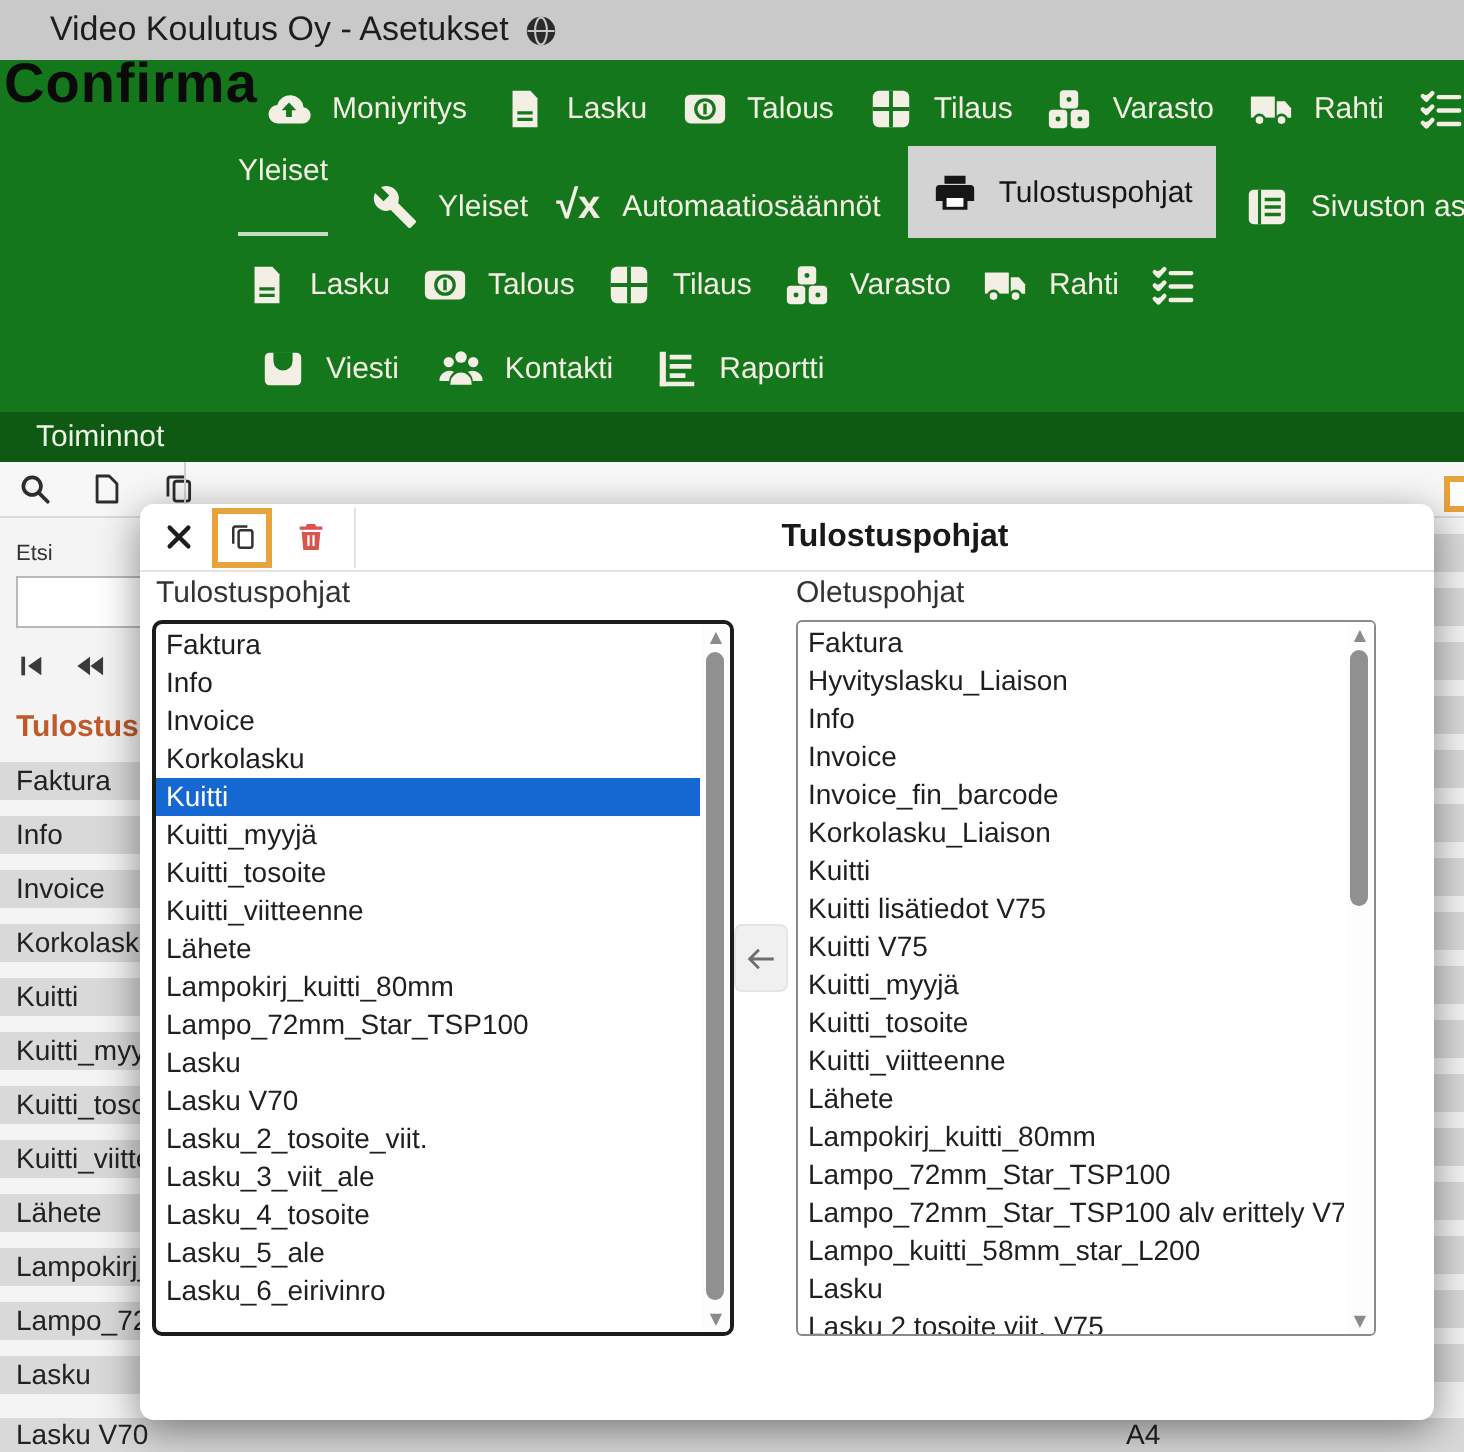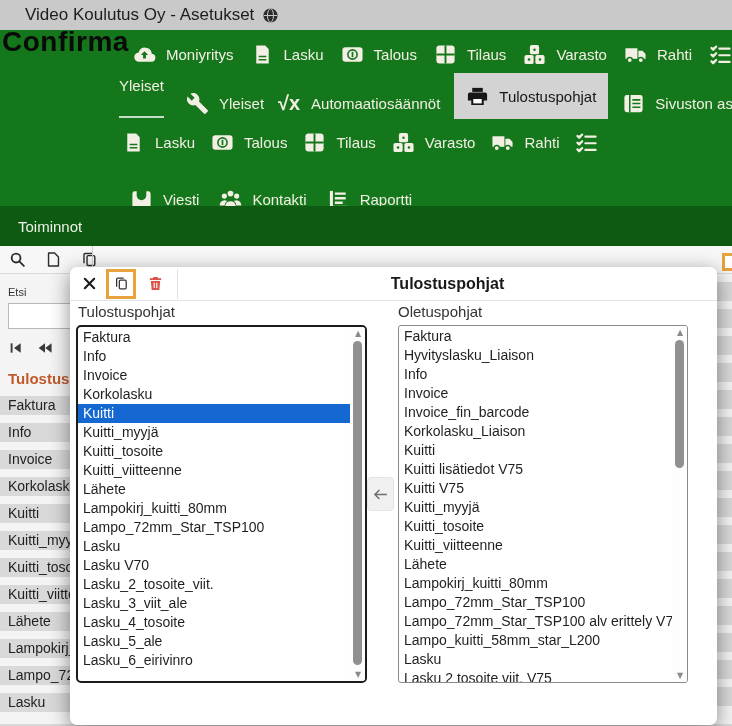--- a/index.html
+++ b/index.html
@@ -22,33 +22,33 @@
   .logo{position:absolute;left:2px;top:-4px;font-size:28px;font-weight:bold;color:#0a0a0a;letter-spacing:.5px;text-align:right;}
   .nav-row{position:absolute;display:flex;align-items:center;white-space:nowrap;}
   #row1{left:133px;top:9px;gap:17px;}
   #row2{left:119px;top:43px;gap:14px;height:46px;}
   #row3{left:122px;top:85px;gap:16px;}
   #row4{left:130px;top:138px;gap:20px;}
   .nav-item{display:flex;align-items:center;gap:10px;font-size:15px;cursor:pointer;}
   #row1 .nav-item{margin-top:4px;}
   #row2 .nav-item{margin-top:14px;}
   #row3 .nav-item{margin-top:16px;}
-  #row4 .nav-item{margin-top:20px;}
+  #row4 .nav-item{margin-top:5px;}
   #row2 .nav-item.selected{margin-top:0;height:46px;padding:0 12px;background:#d3d3d3;color:#161616;}
   .group-label{font-size:15px;padding-top:2px;}
   #row2 .group-label{padding-bottom:22px;border-bottom:2px solid rgba(255,255,255,.75);margin-right:8px;}
   #row3 .group-label{padding-top:4px;margin-right:10px;}
   .nav-ic{width:23px;height:23px;flex:0 0 auto;display:inline-flex;}
   .nav-ic svg{width:100%;height:100%;fill:currentColor;}
   .cut{fill:var(--green);}
   .sqrtx{font-size:20px;font-weight:bold;line-height:23px;}
   .sqrtx b{font-weight:bold;}
 
   
-  .actions-bar{height:40px;background:var(--green-dark);color:#ecf2e6;display:flex;
+  .actions-bar{height:25px;background:var(--green-dark);color:#ecf2e6;display:flex;
                align-items:center;padding-left:18px;font-size:15px;}
 
   
   .content{position:relative;height:495px;background:#f4f4f4;overflow:hidden;}
   .toolbar{position:absolute;left:0;top:0;width:100%;height:28px;background:#f7f7f7;
            border-bottom:1px solid #dadada;display:flex;align-items:center;gap:19px;padding-left:9px;}
   .tbic{width:17px;height:17px;color:#2d2d2d;display:inline-flex;cursor:pointer;}
   .tbic svg{width:100%;height:100%;}
   .col-divider{position:absolute;left:92px;top:0;width:1px;height:28px;background:#d0d0d0;}
   .etsi-label{position:absolute;left:8px;top:40px;font-size:11px;color:#333;}

